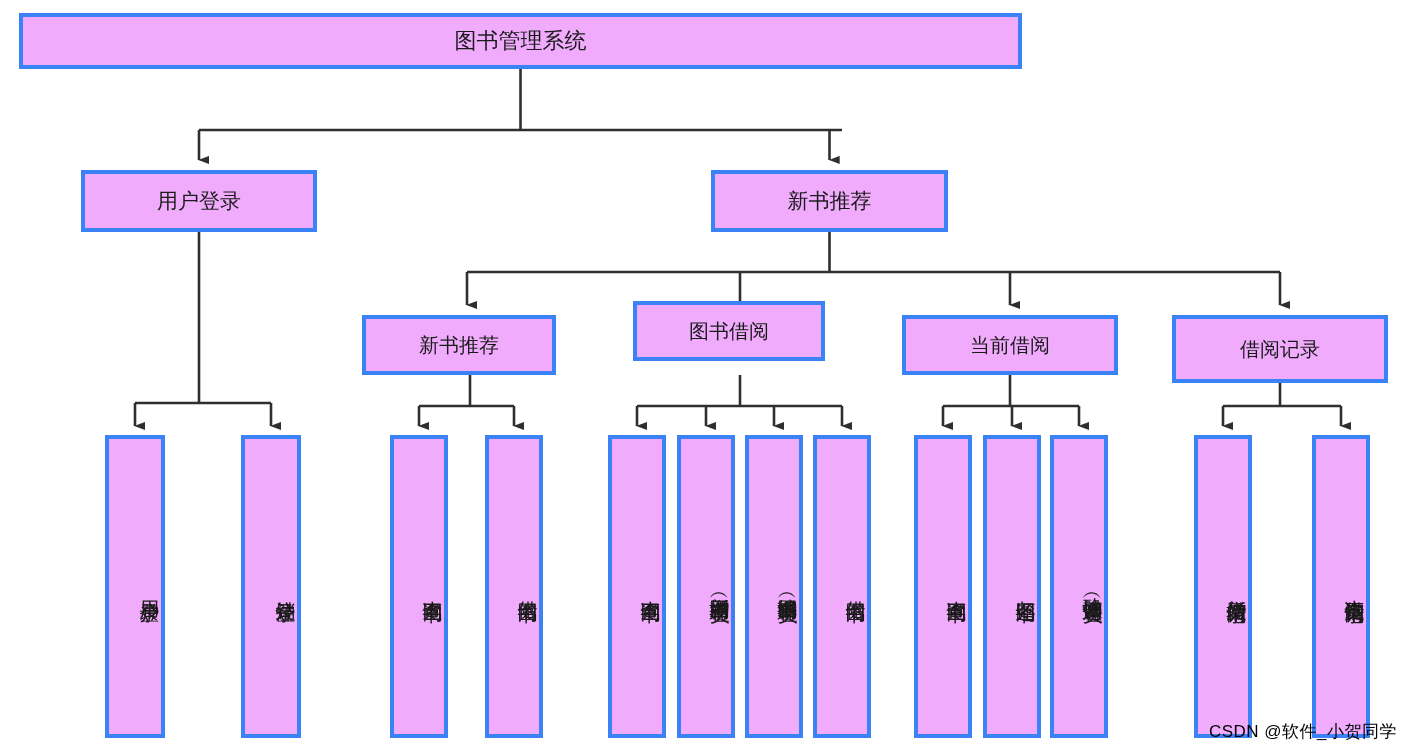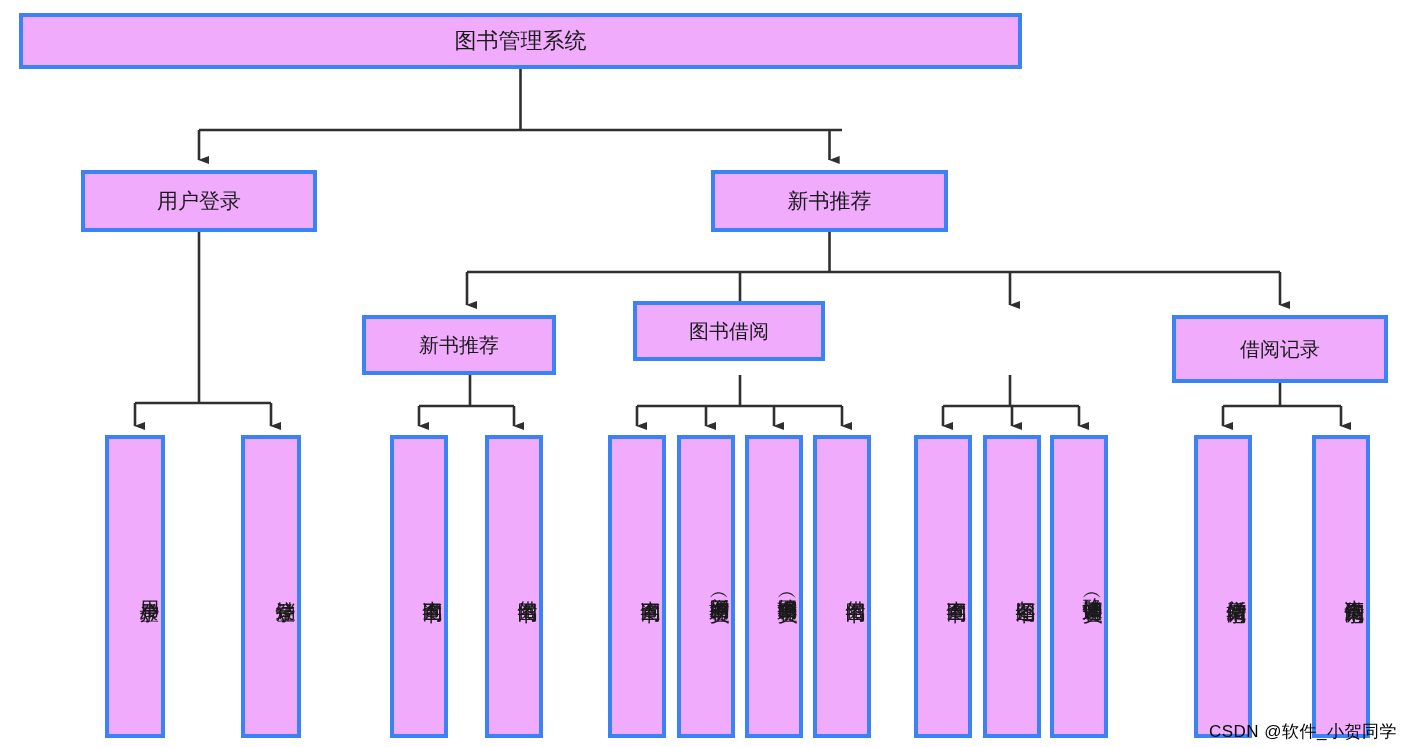--- a/index.html
+++ b/index.html
@@ -153,20 +153,23 @@
   <div class="node level-1" style="left:711px; top:170px; width:237px; height:62px;">
     <span class="label">新书推荐</span>
   </div>
 
   <div class="node level-2" style="left:362px; top:315px; width:194px; height:60px;font-family:Liberation Serif, serif;">
     <span class="label">新书推荐</span>
   </div>
   <div class="node level-2" style="left:633px; top:301px; width:192px; height:60px;">
     <span class="label">图书借阅</span>
   </div>
+  <div class="node level-2" style="left:902px; top:315px; width:216px; height:60px;">
+    <span class="label">当前借阅</span>
+  </div>
   <div class="node level-2" style="left:1172px; top:315px; width:216px; height:68px;">
     <span class="label">借阅记录</span>
   </div>
 
   <div class="node leaf" style="left:105px; top:435px; width:60px; height:303px;">
     <span class="label">用户登录</span>
   </div>
   <div class="node leaf" style="left:241px; top:435px; width:60px; height:303px;">
     <span class="label">注销登录</span>
   </div>

